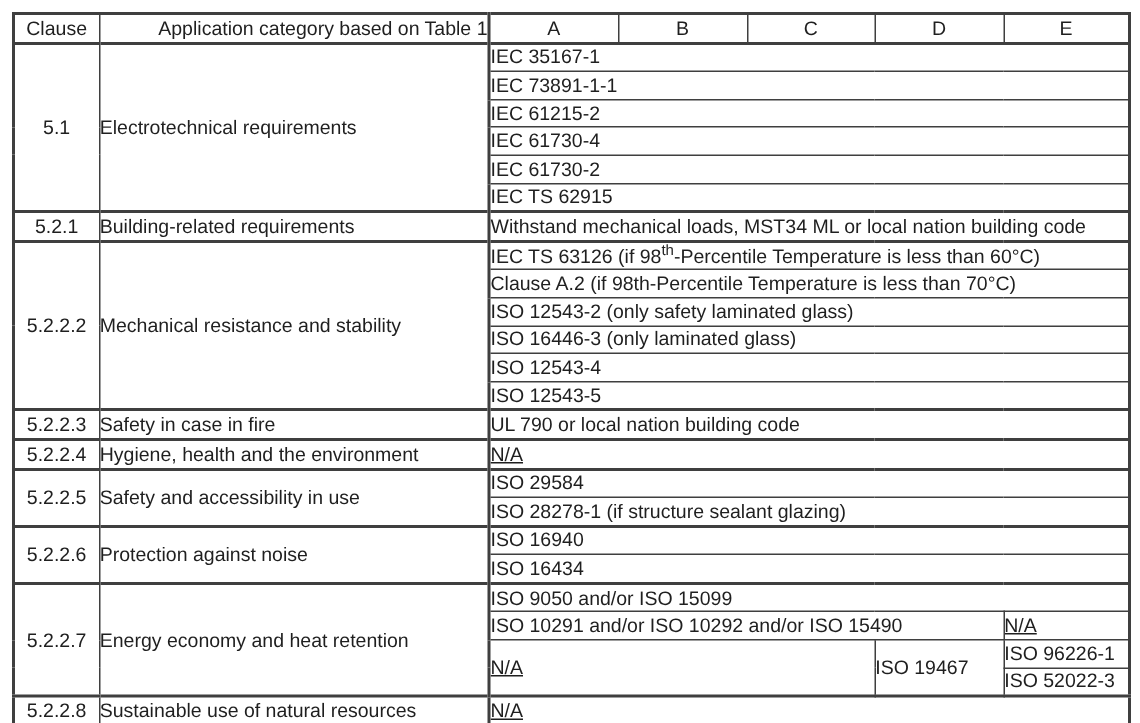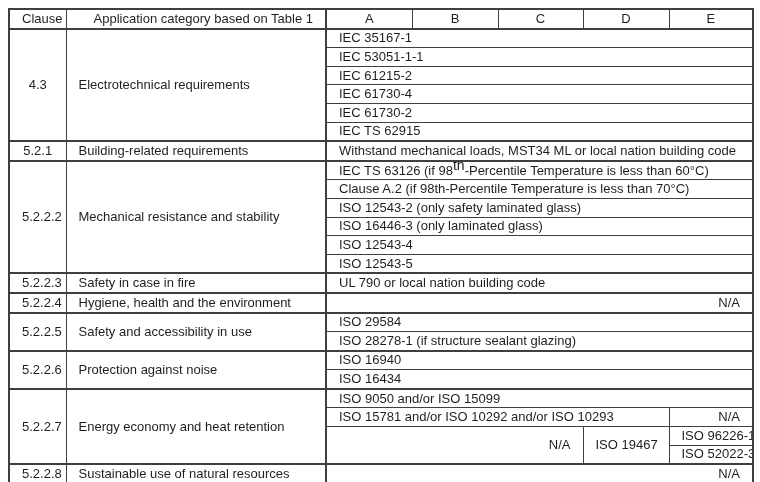--- a/index.html
+++ b/index.html
@@ -18,35 +18,35 @@
     border-collapse:collapse;
     table-layout:fixed;
     width:744px;
     border:2px solid var(--line);
     border-bottom-width:3px;
   }
   td,th{
     border:1px solid var(--line);
     font-size:13px;
     font-weight:normal;
-    padding:0 12px;
+    padding:0 0;
     height:17.6px;
     line-height:16px;
     overflow:hidden;
     white-space:nowrap;
     color:var(--text);
   }
   th{text-align:center;}
   tr.gs td, tr.gs th{border-top-width:2px;}
   .vb{border-left-width:2px;}
   .clause{text-align:center;}
   .cat{text-align:left;}
   .val{text-align:left;}
-  .center{text-align:right;}
-  sup{font-size:14px;line-height:0;vertical-align:super;}
+  .center{text-align:left;text-decoration:underline;}
+  sup{font-size:10px;line-height:0;vertical-align:super;}
 </style>
 </head>
 <body>
 
 <div class="wrap">
 <table>
   <colgroup>
     <col style="width:57px">
         <col style="width:260px">
     <col style="width:86px">
@@ -61,26 +61,26 @@
     <th>Clause</th>
     <th class="cat" style="text-align:right">Application category based on Table 1</th>
     <th class="vb">A</th>
     <th>B</th>
     <th>C</th>
     <th>D</th>
     <th>E</th>
   </tr>
 
   <tr class="gs">
-    <td rowspan="6" class="clause">4.3</td>
+    <td rowspan="6" class="clause">5.1</td>
     <td rowspan="6" class="cat">Electrotechnical requirements</td>
     <td colspan="5" class="val vb">IEC 35167-1</td>
   </tr>
   <tr>
-          <td colspan="5" class="val vb">IEC 53051-1-1</td>
+          <td colspan="5" class="val vb">IEC 73891-1-1</td>
         </tr>
   <tr>
           <td colspan="5" class="val vb">IEC 61215-2</td>
         </tr>
   <tr>
           <td colspan="5" class="val vb">IEC 61730-4</td>
         </tr>
   <tr>
           <td colspan="5" class="val vb">IEC 61730-2</td>
         </tr>
@@ -144,21 +144,21 @@
   <tr>
           <td colspan="5" class="val vb">ISO 16434</td>
         </tr>
 
   <tr class="gs">
     <td rowspan="4" class="clause">5.2.2.7</td>
     <td rowspan="4" class="cat">Energy economy and heat retention</td>
     <td colspan="5" class="val vb">ISO 9050 and/or ISO 15099</td>
   </tr>
   <tr>
-    <td colspan="4" class="val vb">ISO 15781 and/or ISO 10292 and/or ISO 10293</td>
+    <td colspan="4" class="val vb">ISO 10291 and/or ISO 10292 and/or ISO 15490</td>
     <td class="center">N/A</td>
   </tr>
   <tr>
     <td colspan="3" rowspan="2" class="center vb">N/A</td>
     <td rowspan="2" class="val">ISO 19467</td>
     <td class="val">ISO 96226-1</td>
   </tr>
   <tr>
     <td class="val">ISO 52022-3</td>
   </tr>

